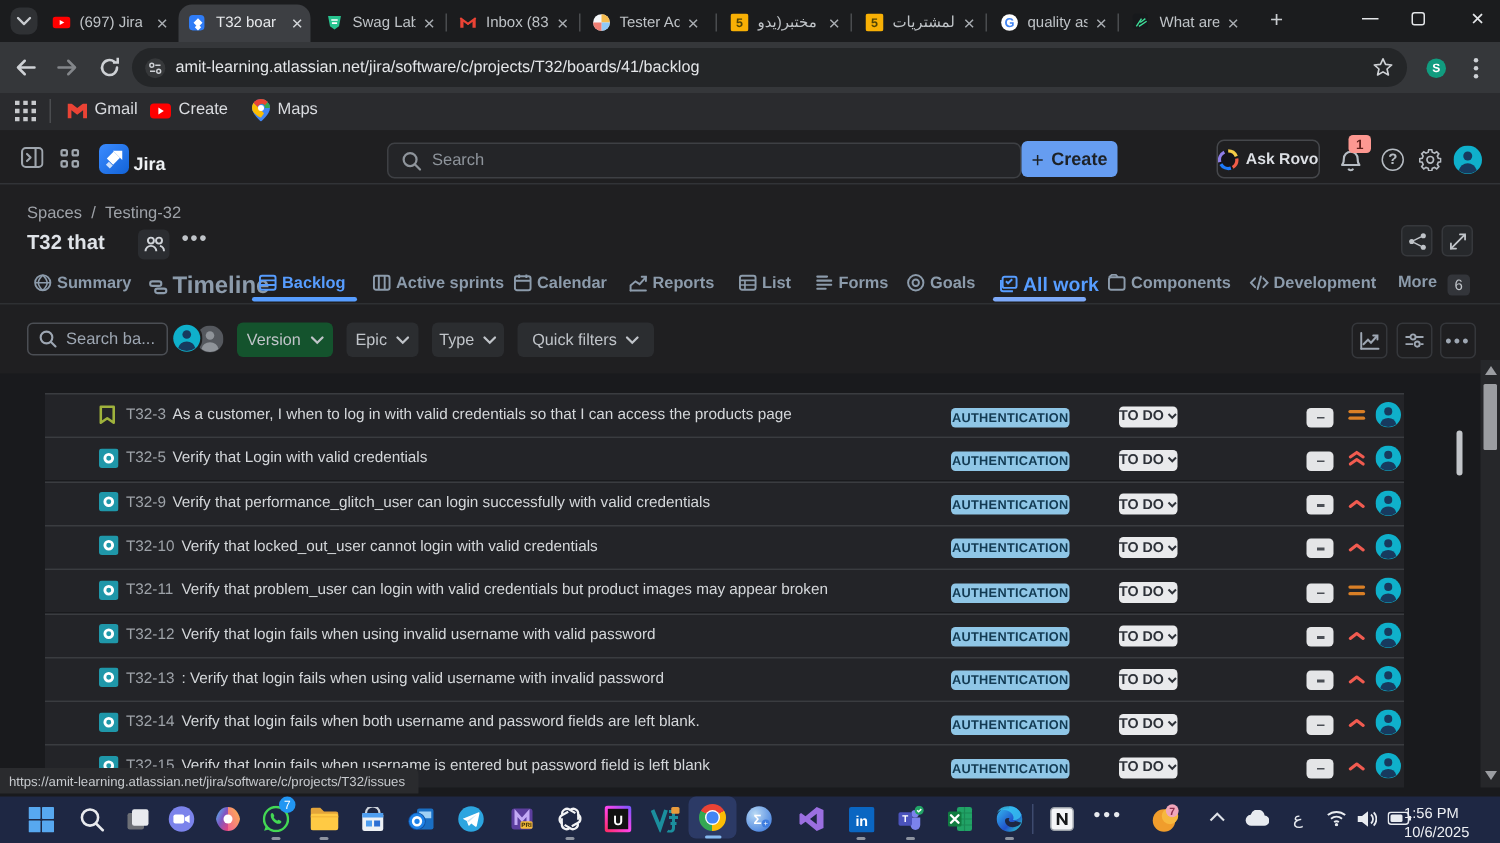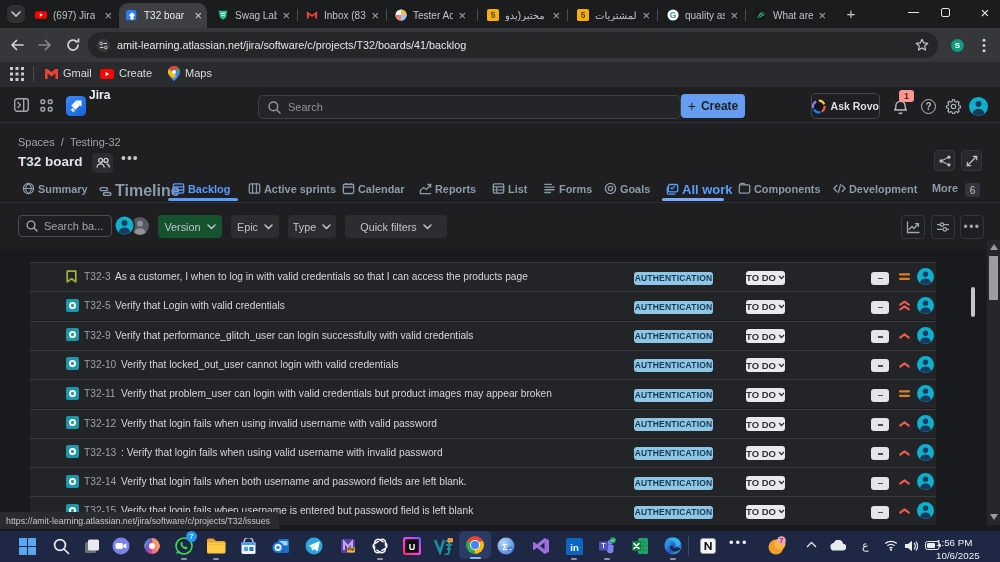--- a/index.html
+++ b/index.html
@@ -193,21 +193,21 @@
       <linearGradient id="jl" x1="0" y1="0" x2="1" y2="1">
         <stop offset="0" stop-color="#3b8bff"></stop>
         <stop offset="1" stop-color="#1263d8"></stop>
       </linearGradient>
     </defs>
     <rect width="20" height="20" rx="4.5" fill="url(#jl)"></rect>
     <path d="M15.5 4.5 h-6.2 l6.2 6.2 Z" fill="#fff"></path>
     <path d="M9.8 5 l4.2 4.2 -4.6 4.6 -4.2 -4.2 Z" fill="#fff"></path>
     <path d="M6.6 11.8 l2.6 2.6 -2 2 -2.6 -2.6 Z" fill="#cfe1fb"></path>
   </svg>
-<div class="a" style="top:88px;left:89px;color:#eef1f4;font-size:12px;font-weight:bold;">Jira</div>
+<div class="a" style="top:102px;left:89px;color:#eef1f4;font-size:12px;font-weight:bold;">Jira</div>
 <div class="a fx" style="top:95px;left:258px;width:423px;height:24px;background:#242528;border:1px solid #3e4044;border-radius:5px;padding-left:9px;color:#8e949b;font-size:11px;"><svg width="13" height="13" viewBox="0 0 13 13" style="margin-right:7px;">
       <circle cx="5.4" cy="5.4" r="4.3" fill="none" stroke="#8e949b" stroke-width="1.5"></circle>
       <path d="M8.7 8.7 L12 12" stroke="#8e949b" stroke-width="1.5" stroke-linecap="round"></path>
     </svg>Search</div>
 <div class="a fx" style="top:94px;left:681px;width:64px;height:24px;background:#669df1;border-radius:4px;color:#1d2125;font-size:12px;font-weight:bold;justify-content:center;"><span style="font-size:14px;font-weight:normal;margin-right:5px;margin-top:-1px;">+</span>Create</div>
 <div class="a fx" style="top:93px;left:811px;width:69px;height:26px;border:1px solid #45474b;border-radius:5px;color:#dcdfe4;font-size:10.5px;font-weight:bold;white-space:nowrap;justify-content:center;gap:5px;align-items:center;"><svg width="15" height="15" viewBox="0 0 15 15">
       <circle cx="7.5" cy="7.5" r="7" fill="#15141a"></circle>
       <path d="M7.5 1 a6.5 6.5 0 0 1 6 4" stroke="#f5cd47" stroke-width="2.4" fill="none"></path>
       <path d="M13.8 6.5 a6.5 6.5 0 0 1 -3 6.6" stroke="#ef5c48" stroke-width="2.4" fill="none"></path>
       <path d="M9.5 13.7 a6.5 6.5 0 0 1 -7.4 -3" stroke="#1d7afc" stroke-width="2.4" fill="none"></path>
@@ -222,21 +222,21 @@
 <svg class="a" style="top:99px;left:946px;" width="15" height="15" viewBox="0 0 15 15">
     <path d="M7.5 0.8 l1 0 .35 1.7 1.5.6 1.45-.95 1.4 1.4 -.95 1.45.6 1.5 1.7.35 0 2 -1.7.35 -.6 1.5 .95 1.45 -1.4 1.4 -1.45-.95 -1.5.6 -.35 1.7 -2 0 -.35-1.7 -1.5-.6 -1.45.95 -1.4-1.4 .95-1.45 -.6-1.5 -1.7-.35 0-2 1.7-.35 .6-1.5 -.95-1.45 1.4-1.4 1.45.95 1.5-.6 .35-1.7 Z" fill="none" stroke="#b6bcc3" stroke-width="1.1"></path>
     <circle cx="7.5" cy="7.5" r="2.2" fill="none" stroke="#b6bcc3" stroke-width="1.1"></circle>
   </svg>
 <svg class="a" style="top:97px;left:969px;" width="19" height="19" viewBox="0 0 19 19">
     <circle cx="9.5" cy="9.5" r="9.5" fill="#0fb0cb"></circle>
     <circle cx="9.5" cy="7" r="3" fill="#173a5e"></circle>
     <path d="M3.5 16.5 a6.2 6.2 0 0 1 12 0 a9.5 9.5 0 0 1 -12 0 Z" fill="#173a5e"></path>
   </svg>
 <div class="a" style="top:136px;left:18px;color:#9ea2a8;font-size:11px;">Spaces&nbsp;&nbsp;/&nbsp;&nbsp;Testing-32</div>
-<div class="a" style="top:154px;left:18px;color:#dfe3e8;font-size:13.5px;font-weight:bold;">T32 board</div>
+<div class="a" style="top:154px;left:18px;color:#dfe3e8;font-size:13.5px;font-weight:bold;">T32 that</div>
 <div class="a fx" style="top:153px;left:92px;width:21px;height:20px;background:#2b2d31;border-radius:4px;justify-content:center;">
     <svg width="14" height="12" viewBox="0 0 14 12">
       <g fill="none" stroke="#cfd3d8" stroke-width="1.3">
         <circle cx="4.6" cy="3.4" r="2"></circle>
         <path d="M1 10.5 a3.6 3.6 0 0 1 7.2 0"></path>
         <circle cx="10" cy="3.4" r="2"></circle>
         <path d="M10.6 6.9 a3.6 3.6 0 0 1 2.7 3.6"></path>
       </g>
     </svg>
   </div>
@@ -342,21 +342,21 @@
   </svg>
 <div class="a fx" style="top:215px;left:158px;width:64px;height:23px;background:#14532d;border-radius:4px;color:#c0c4c9;font-size:10.8px;font-weight:500;justify-content:center;gap:6px;">Version<svg width="9" height="6" viewBox="0 0 9 6">
       <path d="M1 1 L4.5 4.5 L8 1" stroke="#c0c4c9" stroke-width="1.5" fill="none" stroke-linecap="round"></path>
     </svg></div>
 <div class="a fx" style="top:215px;left:231px;width:48px;height:23px;background:#2b2d30;border-radius:4px;color:#c0c4c9;font-size:10.8px;font-weight:500;justify-content:center;gap:6px;">Epic<svg width="9" height="6" viewBox="0 0 9 6">
       <path d="M1 1 L4.5 4.5 L8 1" stroke="#c0c4c9" stroke-width="1.5" fill="none" stroke-linecap="round"></path>
     </svg></div>
 <div class="a fx" style="top:215px;left:288px;width:48px;height:23px;background:#2b2d30;border-radius:4px;color:#c0c4c9;font-size:10.8px;font-weight:500;justify-content:center;gap:6px;">Type<svg width="9" height="6" viewBox="0 0 9 6">
       <path d="M1 1 L4.5 4.5 L8 1" stroke="#c0c4c9" stroke-width="1.5" fill="none" stroke-linecap="round"></path>
     </svg></div>
-<div class="a fx" style="top:215px;left:345px;width:102px;height:23px;background:#2b2d30;border-radius:4px;color:#c0c4c9;font-size:10.8px;font-weight:500;justify-content:center;gap:6px;">Quick filters<svg width="9" height="6" viewBox="0 0 9 6">
+<div class="a fx" style="top:215px;left:345px;width:91px;height:23px;background:#2b2d30;border-radius:4px;color:#c0c4c9;font-size:10.8px;font-weight:500;justify-content:center;gap:6px;">Quick filters<svg width="9" height="6" viewBox="0 0 9 6">
       <path d="M1 1 L4.5 4.5 L8 1" stroke="#c0c4c9" stroke-width="1.5" fill="none" stroke-linecap="round"></path>
     </svg></div>
 <div class="a fx" style="top:215px;left:901px;width:24px;height:24px;border:1px solid #35373b;border-radius:4px;justify-content:center;">
     <svg width="14" height="14" viewBox="0 0 14 14">
       <g fill="none" stroke="#9ea7b3" stroke-width="1.3" stroke-linecap="round">
         <path d="M1.5 12.5 V2"></path>
         <path d="M1.5 12.5 H13"></path>
         <path d="M3 9.5 L6 6.5 L8 8.5 L12 4"></path>
         <path d="M9.5 3.6 h2.8 v2.8"></path>
       </g>

